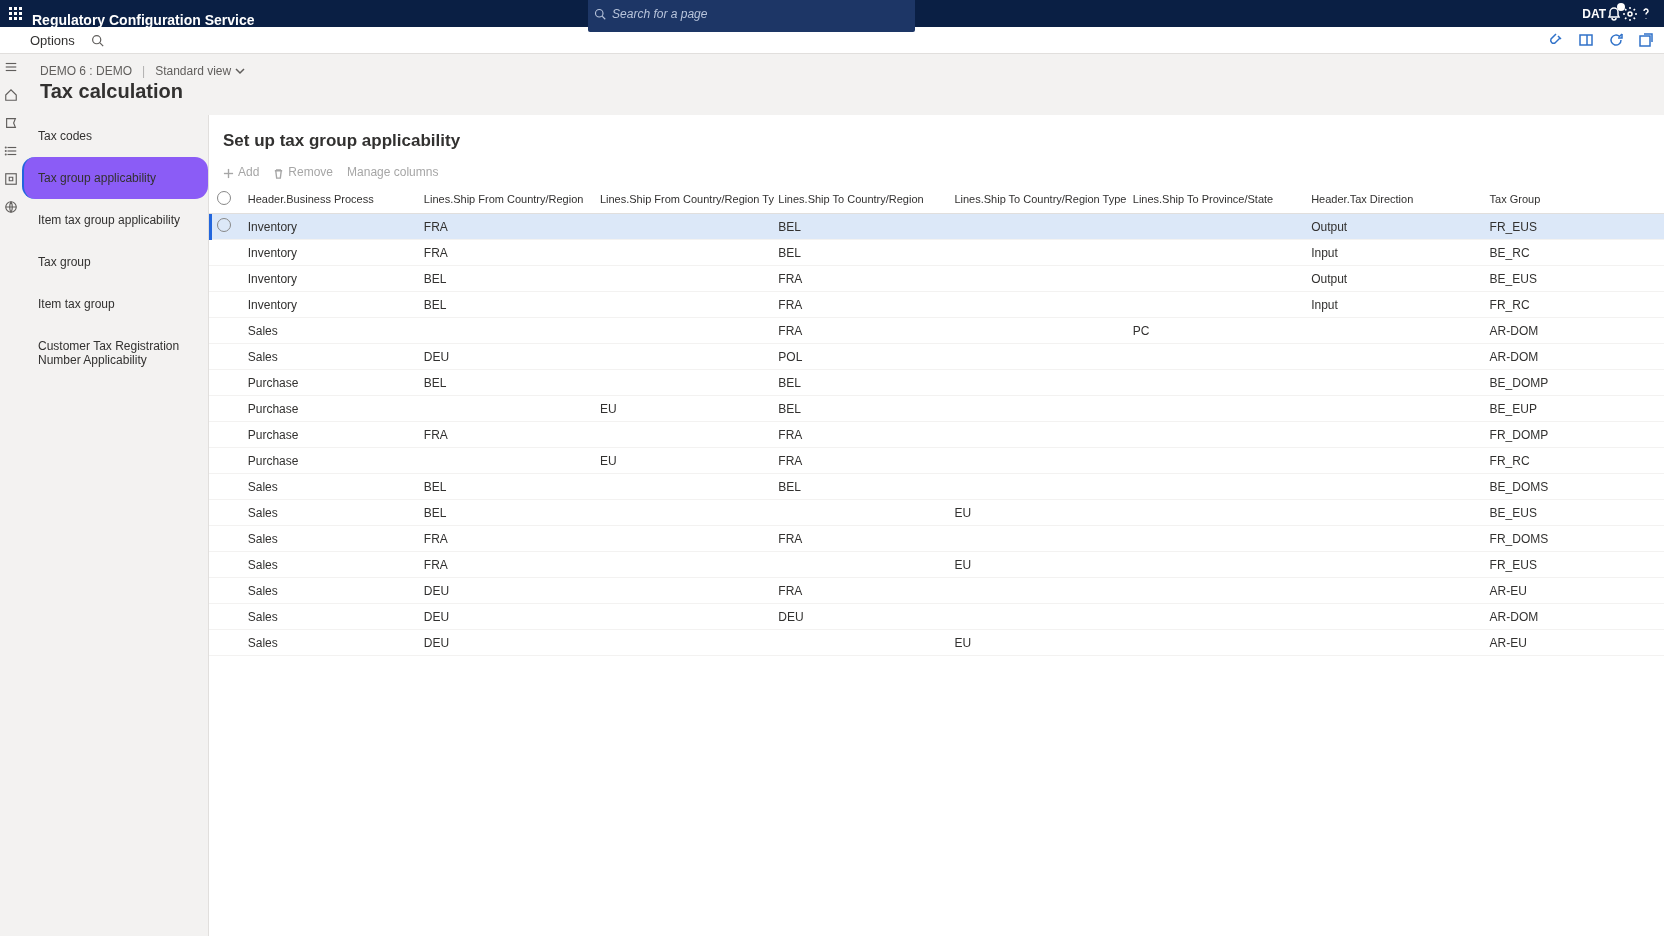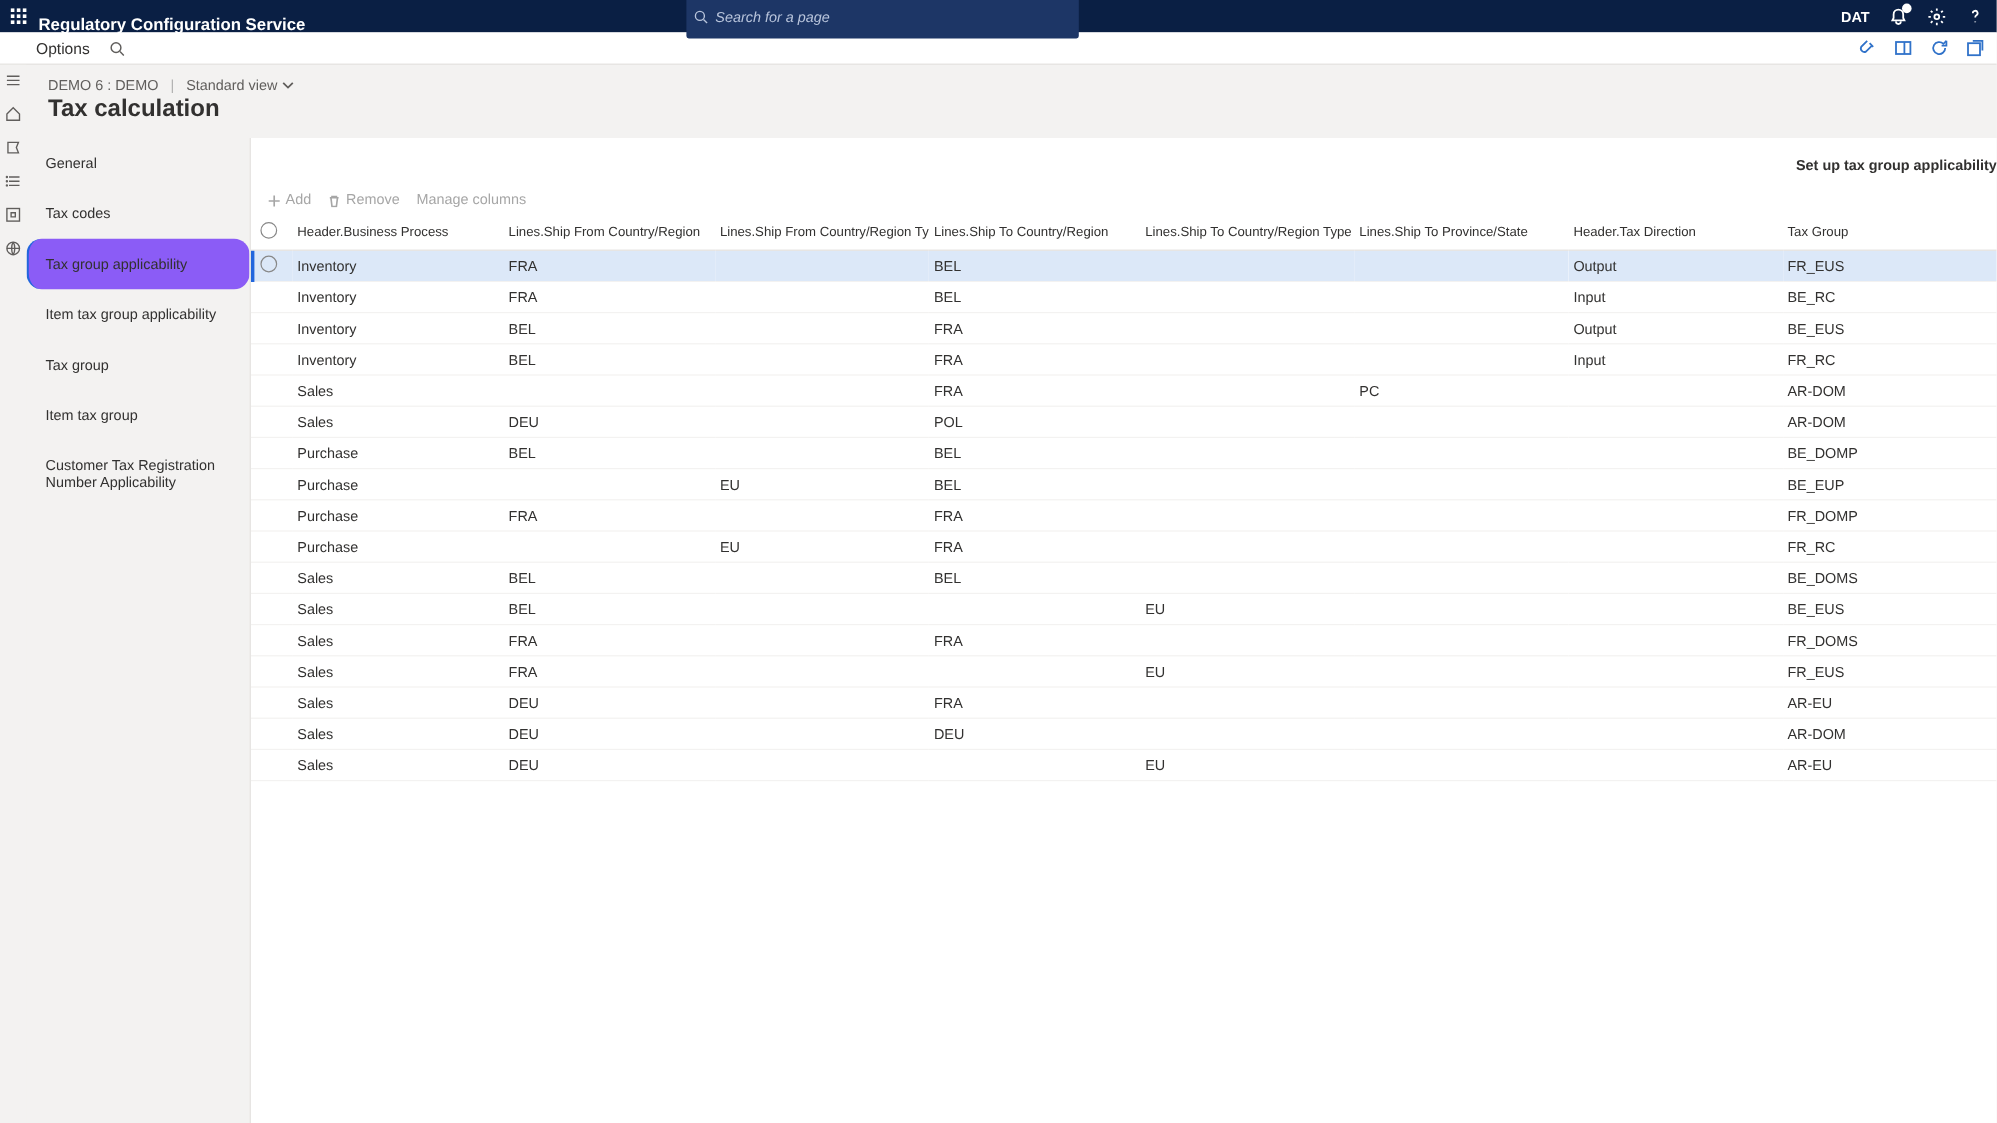--- a/index.html
+++ b/index.html
@@ -7,21 +7,21 @@
 
   
   .topbar { height:27px; background:#0A1F44; color:#fff; display:flex; align-items:center; padding:0 6px; }
   .topbar .waffle { width:18px; height:18px; margin-right:8px; display:flex; flex-wrap:wrap; align-content:center; justify-content:center; cursor:pointer; }
   .topbar .waffle span { width:3px; height:3px; background:#fff; margin:1px; }
   .topbar .brand { font-size:14px; font-weight:600;margin-top:12px; }
   .topbar .search { margin-left:auto; margin-right:auto; position:relative; width:327px; height:36px; background:#1D3666; border-radius:2px; display:flex; align-items:center; padding:0 6px; }
   .topbar .search svg { width:12px; height:12px; margin-right:6px; fill:none; stroke:#B8C4DB; stroke-width:1.5; }
   .topbar .search input { flex:1; background:transparent; border:none; outline:none; color:#fff; font-size:12px; }
   .topbar .search input::placeholder { color:#B8C4DB; font-style:italic; }
-  .topbar .right { display:flex; align-items:center; gap:16px; margin-left:auto; padding-right:4px; }
+  .topbar .right { display:flex; align-items:center; gap:0; margin-left:auto; padding-right:4px; }
   .topbar .right .legal { font-size:12px; font-weight:600; }
   .topbar .right .ico { width:16px; height:16px; position:relative; cursor:pointer; }
   .topbar .right .ico svg { width:16px; height:16px; fill:none; stroke:#fff; stroke-width:1.5; }
   .badge { position:absolute; top:-3px; right:-3px; width:8px; height:8px; border-radius:50%; background:#fff; }
 
   
   .actionbar { height:27px; background:#fff; border-bottom:1px solid #E1DFDD; display:flex; align-items:center; padding-left:30px; gap:16px; }
   .actionbar .opt { font-size:13px; color:#323130; cursor:pointer; }
   .actionbar .mag { width:13px; height:13px; }
   .actionbar .mag svg { width:13px; height:13px; fill:none; stroke:#605E5C; stroke-width:1.5; }
@@ -49,21 +49,21 @@
 
   .cols { flex:1; display:flex; }
 
   
   .sections { width:186px; background:#F3F2F1; }
   .sections .sec { padding:14px 0 14px 14px; font-size:12px; color:#323130; cursor:pointer; border-left:2px solid transparent; }
   .sections .sec.active { background:#8b5cf6; border-left:2px solid #2266DD;border-radius:13px; }
 
   
   .main { flex:1; background:#fff; border-left:1px solid #E1DFDD; padding:16px 0 0 0; overflow:hidden; }
-  .main h2 { font-size:12px; font-weight:600; padding:0 0 8px 14px;text-align:right; }
+  .main h2 { font-size:17px; font-weight:600; padding:0 0 8px 14px; }
 
   .toolbar { display:flex; gap:14px; padding:6px 0 6px 14px; font-size:12px; color:#A6A6A6; }
   .toolbar .tbbtn { display:flex; align-items:flex-end; gap:4px; cursor:pointer; }
   .toolbar .tbbtn svg { width:11px; height:11px; fill:none; stroke:#A6A6A6; stroke-width:1.5; }
 
   
   table { border-collapse:collapse; width:100%; table-layout:fixed; }
   thead th { text-align:left; font-size:11px; font-weight:400; color:#323130; padding:6px 4px; border-bottom:1px solid #E1DFDD; white-space:nowrap; overflow:hidden; }
   tbody td { font-size:12px; color:#323130; padding:4px 4px; border-bottom:1px solid #F3F2F1; white-space:nowrap; overflow:hidden; }
   tbody tr.selected { background:#DCE8F8; position:relative; }
@@ -202,21 +202,20 @@
             <path d="M1 3l4 4 4-4"></path>
           </svg>
       </span>
     </div>
 
     <h1 class="pagetitle">Tax calculation</h1>
 
     <div class="cols">
 
       <div class="sections" id="sections-host">
-          <div class="sec">General</div>
           <div class="sec">Tax codes</div>
           <div class="sec active">Tax group applicability</div>
           <div class="sec">Item tax group applicability</div>
           <div class="sec">Tax group</div>
           <div class="sec">Item tax group</div>
           <div class="sec">Customer Tax Registration Number Applicability</div>
         </div>
 
       <div class="main">
         <h2>Set up tax group applicability</h2>

